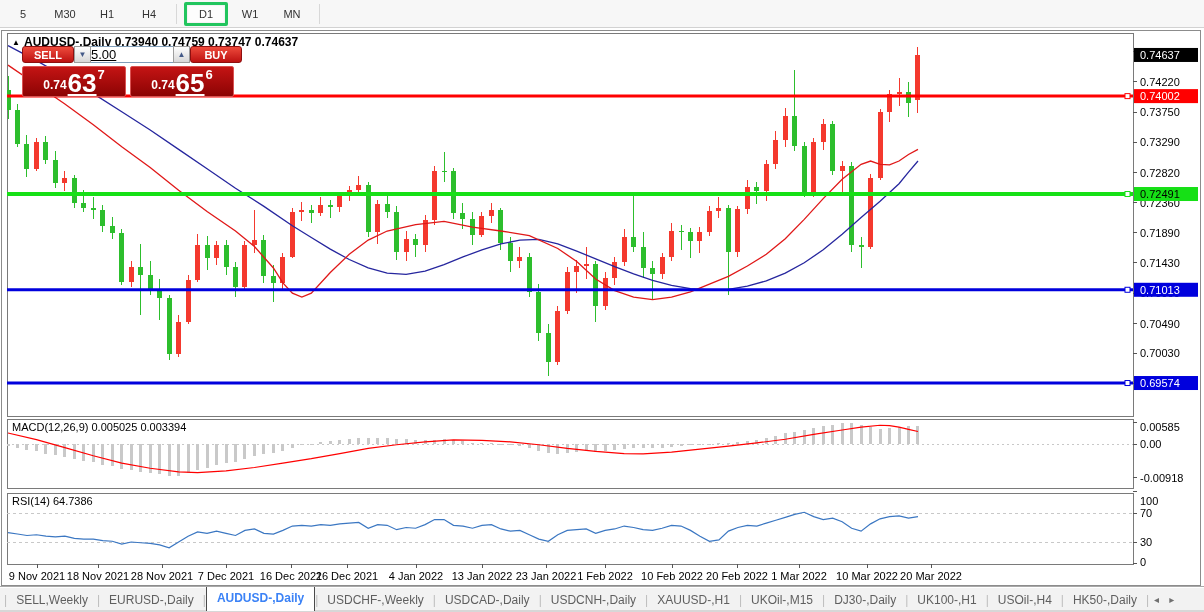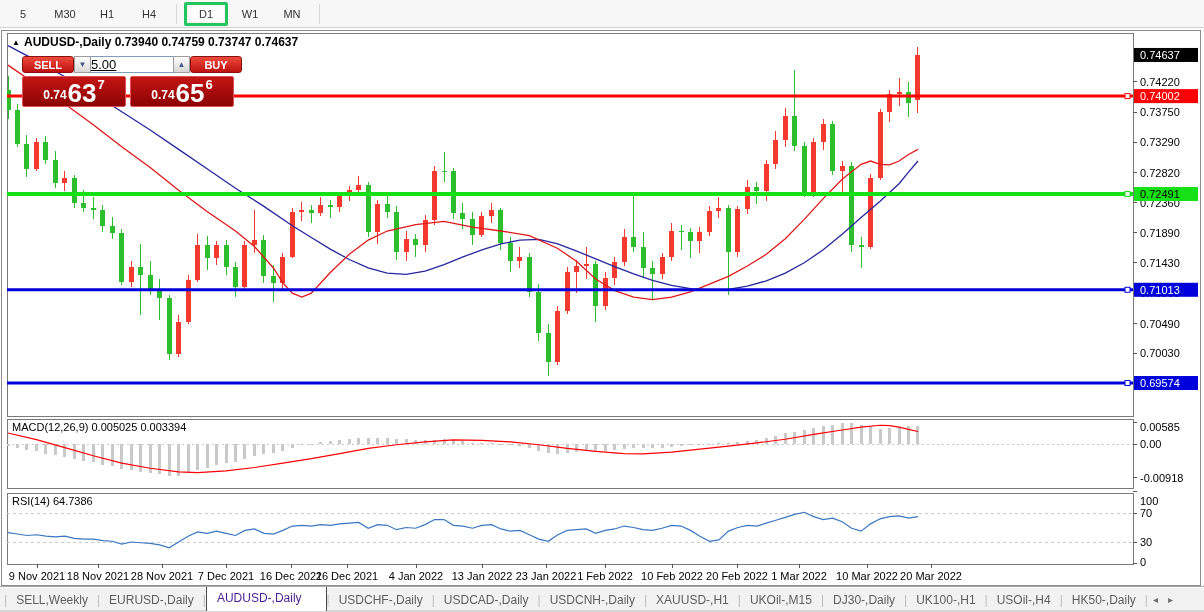--- a/index.html
+++ b/index.html
@@ -10,42 +10,42 @@
            border-bottom:1px solid #d2d2d2;display:flex;align-items:center;padding-left:2px;box-sizing:border-box;}
   .tf-btn{min-width:26px;padding:3px 6px;margin:0 1px;font-size:11px;color:#333;text-align:center;
           border:1px solid transparent;border-radius:2px;cursor:default;}
   .tf-btn.active{background:#fdfdfd;border:3px solid #22c55e;box-shadow:inset 0 0 2px #ddd;}
   .tf-sep{width:1px;height:20px;background:#d8d8d8;margin:0 6px;}
   
   .chart-window{position:absolute;left:1px;top:30px;width:1200px;height:556px;background:#fff;
                 border:1px solid #8c8c8c;box-sizing:border-box;}
   .chart-svg{position:absolute;left:0;top:0;}
   
-  .trade-panel{position:absolute;left:8px;top:25px;width:220px;z-index:5;padding-left:12px;}
+  .trade-panel{position:absolute;left:8px;top:15px;width:220px;z-index:5;padding-left:12px;}
   .tp-row1{display:flex;align-items:stretch;height:17px;}
   .tp-btn{width:50px;font-size:11px;font-weight:bold;color:#fff;text-align:center;line-height:17px;
           background:linear-gradient(180deg,#ee4b3c,#bd1111);border:1px solid #8e0f0f;border-radius:3px;cursor:pointer;}
   .spin-btn{width:17px;background:linear-gradient(180deg,#fefefe,#d8d8d8);border:1px solid #9d9d9d;
             font-size:8px;color:#445a88;text-align:center;line-height:15px;cursor:pointer;box-sizing:border-box;}
   .vol-input{flex:1;min-width:0;border:1px solid #7f9db9;border-left:none;border-right:none;
              font-family:"Liberation Sans",sans-serif;font-size:13px;text-align:left;padding:0 6px 0 0;outline:none;text-decoration:underline;}
   .tp-row2{display:flex;gap:4px;margin-top:3px;}
   .price-box{width:104px;height:31px;background:linear-gradient(180deg,#c41414,#8c0303);
              border:1px solid #da5252;border-radius:2px;color:#fff;display:flex;justify-content:center;
              align-items:flex-end;padding-bottom:2px;box-sizing:border-box;cursor:pointer;}
   .pb-small{font-size:12px;font-weight:bold;margin:0 1px 2px 0;}
-  .pb-big{font-size:26px;font-weight:bold;line-height:22px;}
+  .pb-big{font-size:26px;font-weight:bold;line-height:22px;text-decoration:underline;}
   .pb-sup{font-size:13px;font-weight:bold;margin:0 0 12px 1px;}
   
   .tabbar{position:absolute;left:0;top:586px;width:1204px;height:26px;background:#f2f2f2;
           border-top:1px solid #a8a8a8;box-shadow:inset 0 1px 0 #ffffff, inset 0 -2px 0 #d7d7d7;
           display:flex;align-items:center;padding-left:4px;box-sizing:border-box;overflow:hidden;}
   .tab{font-size:12px;color:#5f5f5f;padding:3px 9px;white-space:nowrap;cursor:pointer;}
-  .tab.active{background:#fff;color:#4c1d95;font-weight:normal;border:1px solid #4a4a4a;border-bottom:none;
-              padding:4px 24px 6px 10px;margin-top:-3px;}
+  .tab.active{background:#fff;color:#3b82f6;font-weight:bold;border:1px solid #4a4a4a;border-bottom:none;
+              padding:4px 10px 6px 10px;margin-top:-3px;}
   .tab-sep{color:#bdbdbd;font-size:12px;}
   .tab-scroll{font-size:10px;color:#707070;padding:2px 5px;cursor:pointer;}
 </style>
 </head>
 <body>
 
 <div class="toolbar" id="toolbar">
     <div class="tf-btn">5</div>
     <div class="tf-btn">M30</div>
     <div class="tf-btn">H1</div>
@@ -503,21 +503,21 @@
 </div>
 
 <div class="tabbar" id="tabbar">
     <span class="tab-sep">|</span>
     <div class="tab">SELL,Weekly</div>
     <span class="tab-sep">|</span>
     <div class="tab">EURUSD-,Daily</div>
     <span class="tab-sep">|</span>
     <div class="tab active">AUDUSD-,Daily</div>
     <span class="tab-sep">|</span>
-    <div class="tab">USDCHF-,Daily</div>
+    <div class="tab">USDCHF-,Weekly</div>
     <span class="tab-sep">|</span>
     <div class="tab">USDCAD-,Daily</div>
     <span class="tab-sep">|</span>
     <div class="tab">USDCNH-,Daily</div>
     <span class="tab-sep">|</span>
     <div class="tab">XAUUSD-,H1</div>
     <span class="tab-sep">|</span>
     <div class="tab">UKOil-,M15</div>
     <span class="tab-sep">|</span>
     <div class="tab">DJ30-,Daily</div>

